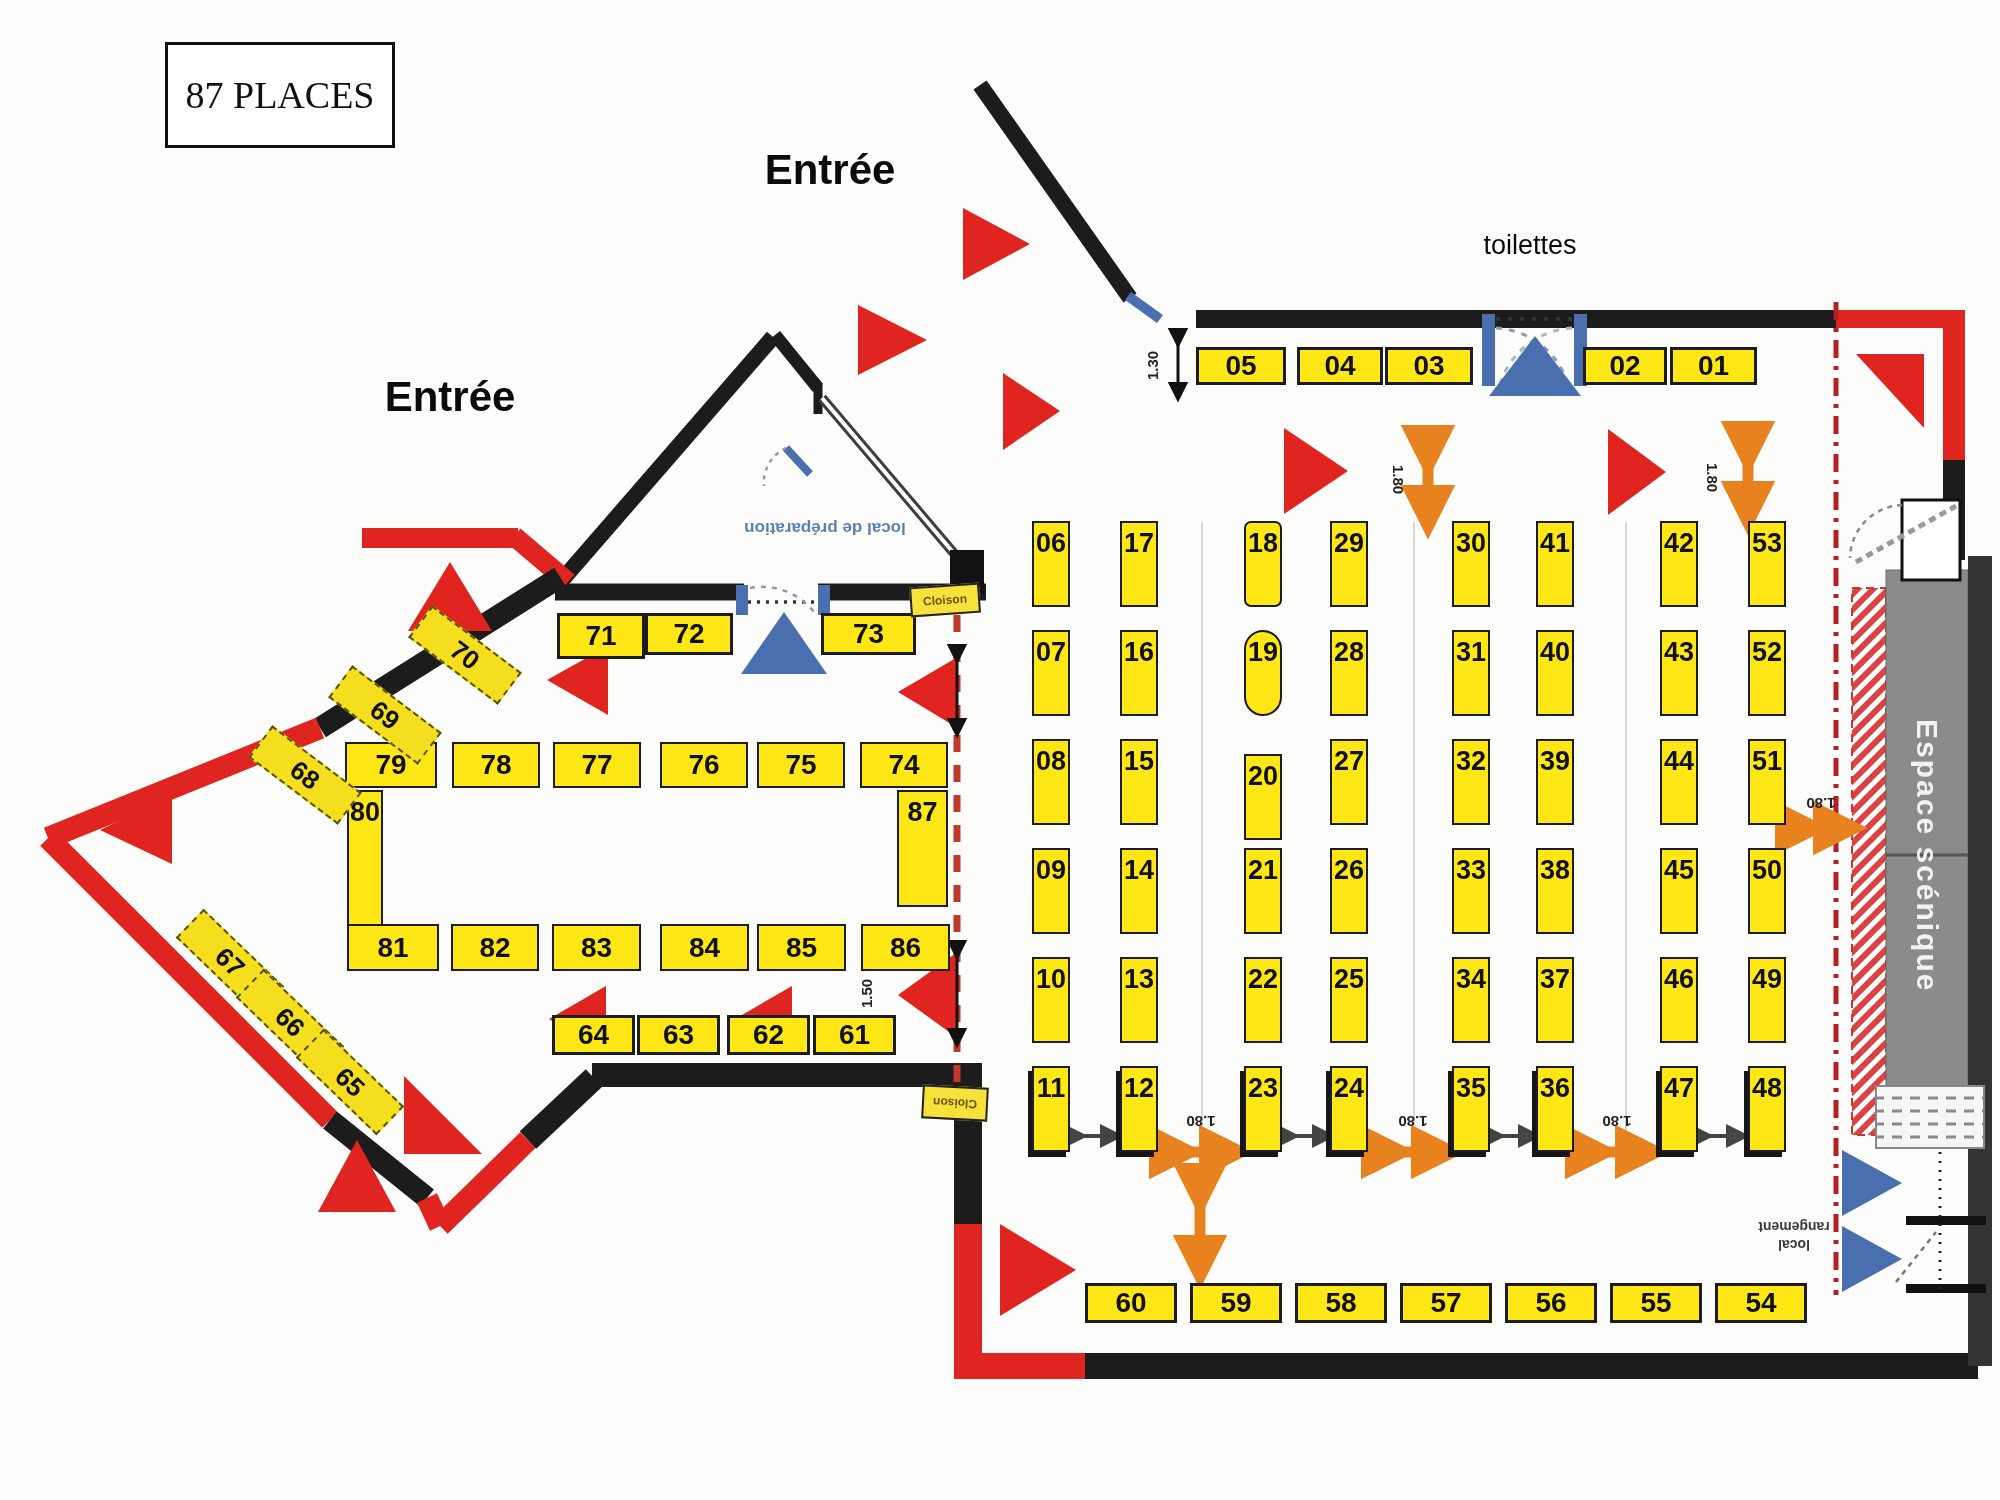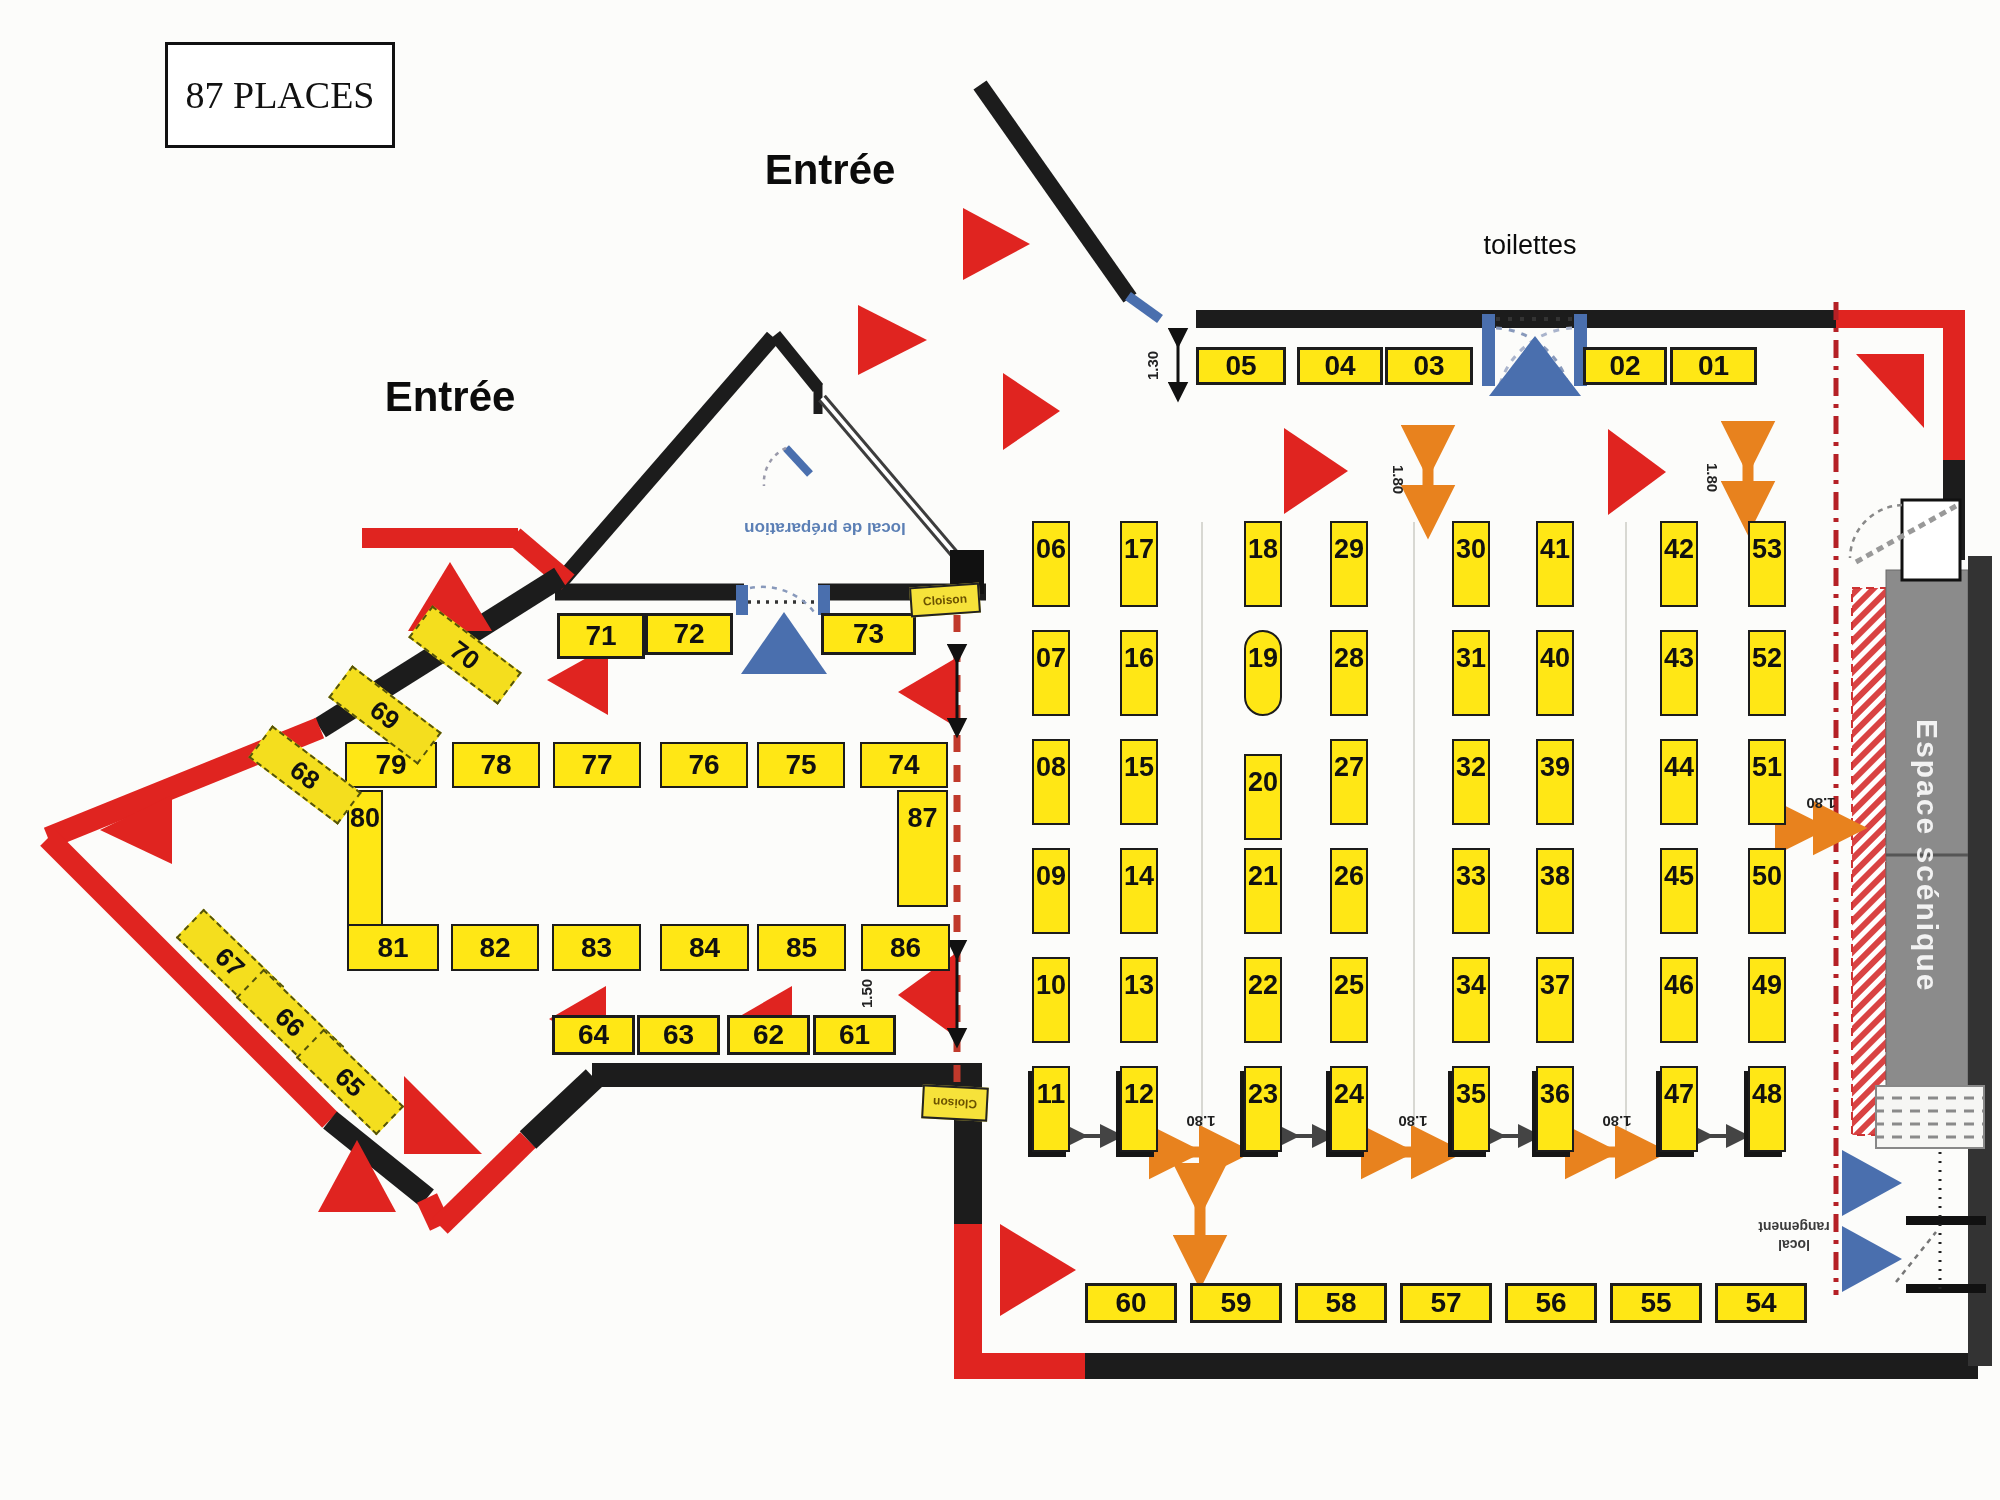--- a/index.html
+++ b/index.html
@@ -5,21 +5,21 @@
   html,body{margin:0;padding:0;background:#fff;}
   #plan{position:relative;width:2000px;height:1500px;background:#fcfcfa;overflow:hidden;
         font-family:"Liberation Sans",sans-serif;}
   #wallsvg{position:absolute;left:0;top:0;width:2000px;height:1500px;}
   .tri-red{fill:var(--c-red);}
   .tri-blue{fill:var(--c-blue);}
   .wall-b{stroke:var(--c-wall);fill:none;}
   .wall-r{stroke:var(--c-red);fill:none;}
   .stand{position:absolute;background:var(--c-yellow);border:2px solid #1c1c1c;box-sizing:border-box;
          display:flex;align-items:center;justify-content:center;font-weight:bold;font-size:28px;color:#111;}
-  .stand.v{align-items:flex-start;padding-top:11px;font-size:27px;}
+  .stand.v{align-items:flex-start;padding-top:5px;font-size:27px;}
   .stand.hv{border-width:3px;}
   .stand.sh{box-shadow:-4px 5px 0 #161616;}
   .stand.diag{border:2px dashed #55540a;background:#f4de1e;font-size:26px;}
   .txt{position:absolute;color:#0b0b0b;}
   .cap-box{position:absolute;left:165px;top:42px;width:224px;height:100px;border:3px solid #111;
            background:#fff;display:flex;align-items:center;justify-content:center;
            font-family:"Liberation Serif",serif;font-size:38px;color:#111;}
   .entr{font-weight:bold;font-size:42px;line-height:1.18;text-align:center;}
   .toil{font-size:27px;}
   .btitle{font-weight:bold;font-size:46px;letter-spacing:1px;}
@@ -214,21 +214,21 @@
       <div class="stand v" style="left: 1032px; top: 739px; width: 38px; height: 86px;">08</div>
       <div class="stand v" style="left: 1032px; top: 848px; width: 38px; height: 86px;">09</div>
       <div class="stand v" style="left: 1032px; top: 957px; width: 38px; height: 86px;">10</div>
       <div class="stand v sh" style="left: 1032px; top: 1066px; width: 38px; height: 86px;">11</div>
       <div class="stand v" style="left: 1120px; top: 521px; width: 38px; height: 86px;">17</div>
       <div class="stand v" style="left: 1120px; top: 630px; width: 38px; height: 86px;">16</div>
       <div class="stand v" style="left: 1120px; top: 739px; width: 38px; height: 86px;">15</div>
       <div class="stand v" style="left: 1120px; top: 848px; width: 38px; height: 86px;">14</div>
       <div class="stand v" style="left: 1120px; top: 957px; width: 38px; height: 86px;">13</div>
       <div class="stand v sh" style="left: 1120px; top: 1066px; width: 38px; height: 86px;">12</div>
-      <div class="stand v" style="left: 1244px; top: 521px; width: 38px; height: 86px;">18</div>
+      <div class="stand v" style="left: 1244px; top: 521px; width: 38px; height: 86px; border-radius: 7px;">18</div>
       <div class="stand v" style="left: 1244px; top: 630px; width: 38px; height: 86px; border-radius: 19px;">19</div>
       <div class="stand v" style="left: 1244px; top: 739px; width: 38px; height: 86px; margin-top: 15px;">20</div>
       <div class="stand v" style="left: 1244px; top: 848px; width: 38px; height: 86px;">21</div>
       <div class="stand v" style="left: 1244px; top: 957px; width: 38px; height: 86px;">22</div>
       <div class="stand v sh" style="left: 1244px; top: 1066px; width: 38px; height: 86px;">23</div>
       <div class="stand v" style="left: 1330px; top: 521px; width: 38px; height: 86px;">29</div>
       <div class="stand v" style="left: 1330px; top: 630px; width: 38px; height: 86px;">28</div>
       <div class="stand v" style="left: 1330px; top: 739px; width: 38px; height: 86px;">27</div>
       <div class="stand v" style="left: 1330px; top: 848px; width: 38px; height: 86px;">26</div>
       <div class="stand v" style="left: 1330px; top: 957px; width: 38px; height: 86px;">25</div>

